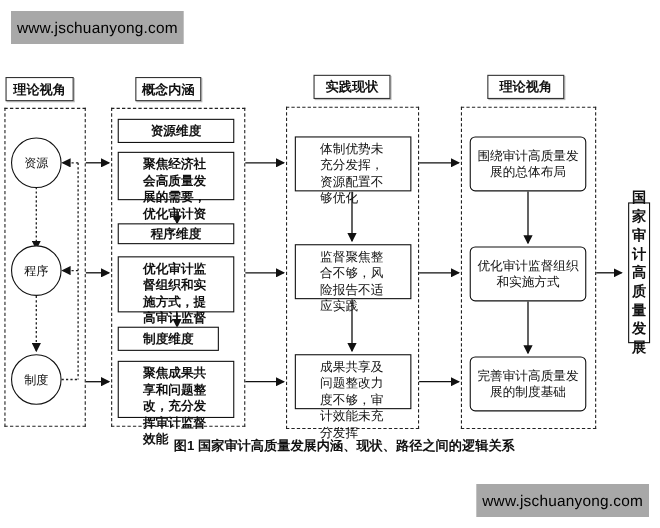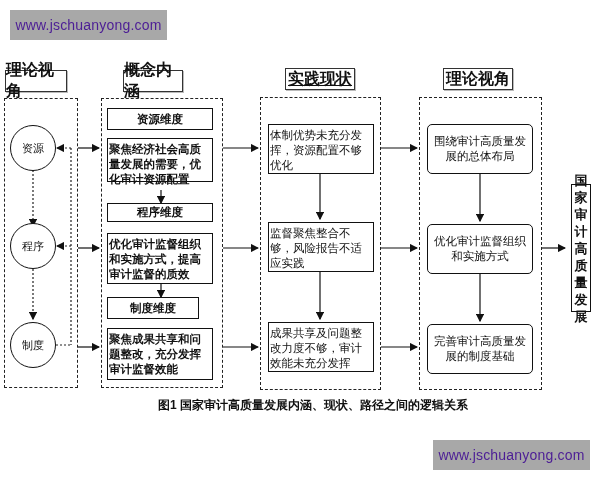--- a/index.html
+++ b/index.html
@@ -1,40 +1,40 @@
 <!DOCTYPE html>
 <html><head>
 <meta charset="utf-8">
 <style>
   html, body { margin:0; padding:0; }
   body { width:600px; height:480px; background:#ffffff; position:relative; overflow:hidden;
          font-family:"DejaVu Sans", "Liberation Sans", sans-serif; color:#111; }
   .abs { position:absolute; box-sizing:border-box; }
-  .watermark { background:#a8a8a8; color:#4c1d95; font-size:14px; display:flex; align-items:center; justify-content:center;
+  .watermark { background:#a8a8a8; color:#000000; font-size:14px; display:flex; align-items:center; justify-content:center;
                font-family:"Liberation Sans","DejaVu Sans",sans-serif; letter-spacing:0.2px; }
-  .header { border:1px solid #333; background:#fff; font-size:16px; font-weight:bold; display:flex; align-items:center; justify-content:center;
+  .header { border:1px solid #333; background:#fff; font-size:12px; font-weight:bold; display:flex; align-items:center; justify-content:center;
             box-shadow:1px 1px 0 #bbb; }
   .dash { border:1.5px dashed #222; }
-  .box { border:1.5px solid #111; background:#fff; font-size:11.5px; line-height:15px; padding:3px 1px; font-weight:bold; }
+  .box { border:1.5px solid #111; background:#fff; font-size:11.5px; line-height:15px; padding:3px 22px; font-weight:bold; }
   .dimbox { border:1.5px solid #111; background:#fff; font-size:11.5px; font-weight:bold; display:flex; align-items:center; justify-content:center; }
   .rbox { border:1.5px solid #111; border-radius:5px; background:#fff; font-size:11.5px; line-height:15px; display:flex; align-items:center; justify-content:center; text-align:center; padding:0 6px; }
   .circle { border:1.3px solid #111; border-radius:50%; background:#fff; font-size:11px; display:flex; align-items:center; justify-content:center; font-family:"DejaVu Serif", serif; }
   .final { border:1.8px solid #111; background:#fff; font-size:13px; font-weight:bold; line-height:17px; display:flex; flex-direction:column; align-items:center; justify-content:center; }
   .caption { font-size:12px; font-weight:bold; font-family:Liberation Sans, sans-serif; white-space:nowrap;text-align:right; }
   svg.lines { position:absolute; left:0; top:0; }
 </style>
 </head>
 <body>
 
 <div class="abs watermark" style="left:10px; top:10px; width:157px; height:30px;">www.jschuanyong.com</div>
 <div class="abs watermark" style="left:433px; top:440px; width:157px; height:30px;">www.jschuanyong.com</div>
 
 <div class="abs header" style="left:5px; top:70px; width:62px; height:22px;">理论视角</div>
 <div class="abs header" style="left:123px; top:70px; width:60px; height:22px;">概念内涵</div>
-<div class="abs header" style="left:285px; top:68px; width:70px; height:22px;text-decoration:underline;">实践现状</div>
+<div class="abs header" style="left:285px; top:68px; width:70px; height:22px;">实践现状</div>
 <div class="abs header" style="left:443px; top:68px; width:70px; height:22px;">理论视角</div>
 
 <div class="abs dash" style="left:4px; top:98px; width:74px; height:290px;"></div>
 <div class="abs dash" style="left:101px; top:98px; width:122px; height:290px;"></div>
 <div class="abs dash" style="left:260px; top:97px; width:121px; height:293px;"></div>
 <div class="abs dash" style="left:419px; top:97px; width:123px; height:293px;"></div>
 
 <svg class="lines" width="600" height="480">
   <defs>
     <marker id="ah" markerWidth="7" markerHeight="7" refX="6" refY="3.5" orient="auto">

